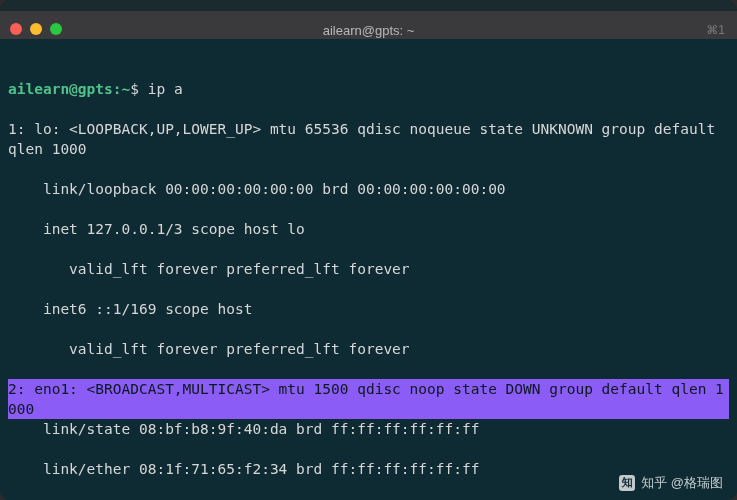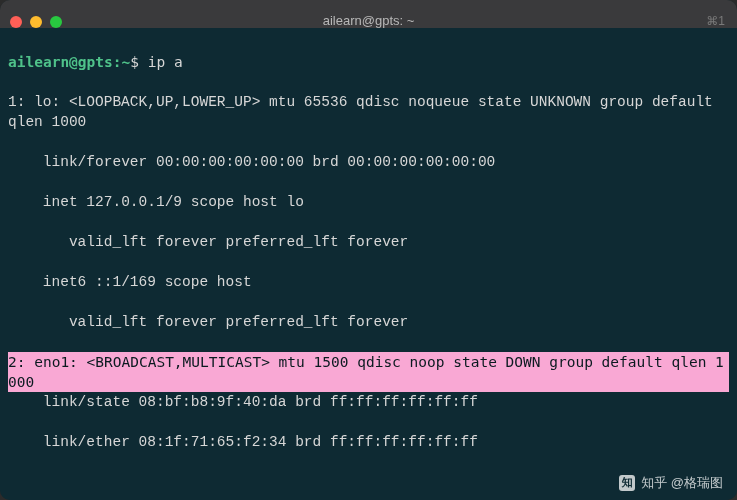--- a/index.html
+++ b/index.html
@@ -20,24 +20,25 @@
       overflow: hidden;
       width: 100%;
       height: 100%;
       display: flex;
       flex-direction: column;
     }
     .titlebar {
       background: #3a3a3c;
       height: 28px;
       display: flex;
-      align-items: flex-end;
-      padding: 0 10px;
+      align-items: flex-start;
+      padding: 12px 10px;
       position: relative;
       flex-shrink: 0;
+      margin-top: 11px;
     }
     .traffic-lights {
       display: flex;
       gap: 8px;
     }
     .tl-dot {
       width: 12px;
       height: 12px;
       border-radius: 50%;
     }
@@ -55,40 +56,40 @@
     }
     .title-shortcut {
       position: absolute;
       right: 12px;
       color: #7a7a7a;
       font-size: 12px;
       font-family: -apple-system, BlinkMacSystemFont, sans-serif;
     }
     .terminal {
       background: #0e2a33;
-      padding: 4px 8px 8px 8px;
+      padding: 20px 8px 8px 8px;
       flex: 1;
       font-size: 14.5px;
       line-height: 1.38;
       color: #d7d7d7;
       white-space: pre-wrap;
       word-break: break-all;
       overflow: hidden;
       position: relative;
     }
     .line { display: block; }
     .user { color: #4fc28a; font-weight: 600; }
     .host { color: #4fc28a; font-weight: 600; }
     .at   { color: #4fc28a; font-weight: 600; }
     .path { color: #4fc28a; font-weight: 600; }
     .dollar { color: #d7d7d7; }
     .cmd  { color: #d7d7d7; }
-    .out  { color: #d7d7d7; font-family: Liberation Mono, monospace; }
+    .out  { color: #d7d7d7; }
     .highlight {
-      background: #f9a8d4;
+      background: #8b5cf6;
       color: #0b1a20;
       display: inline-block;
       width: 100%;
     }
     .watermark {
       position: absolute;
       right: 14px;
       bottom: 8px;
       color: rgba(255,255,255,0.75);
       font-size: 13px;
@@ -121,22 +122,22 @@
       <div class="tl-dot tl-min"></div>
       <div class="tl-dot tl-max"></div>
     </div>
     <div class="title">ailearn@gpts: ~</div>
     <div class="title-shortcut">⌘1</div>
   </div>
 
   <div class="terminal">
 <span class="line"><span class="user">ailearn</span><span class="at">@</span><span class="host">gpts</span><span class="path">:~</span><span class="dollar">$</span> <span class="cmd">ip a</span></span>
 <span class="line out">1: lo: &lt;LOOPBACK,UP,LOWER_UP&gt; mtu 65536 qdisc noqueue state UNKNOWN group default qlen 1000</span>
-<span class="line out">    link/forever 00:00:00:00:00:00 brd 00:00:00:00:00:00</span>
-<span class="line out">    inet 127.0.0.1/9 scope host lo</span>
+<span class="line out">    link/loopback 00:00:00:00:00:00 brd 00:00:00:00:00:00</span>
+<span class="line out">    inet 127.0.0.1/3 scope host lo</span>
 <span class="line out">       valid_lft forever preferred_lft forever</span>
 <span class="line out">    inet6 ::1/169 scope host</span>
 <span class="line out">       valid_lft forever preferred_lft forever</span>
 <span class="line highlight">2: eno1: &lt;BROADCAST,MULTICAST&gt; mtu 1500 qdisc noop state DOWN group default qlen 1000</span>
 <span class="line out">    link/state 08:bf:b8:9f:40:da brd ff:ff:ff:ff:ff:ff</span>
 <span class="line out">    link/ether 08:1f:71:65:f2:34 brd ff:ff:ff:ff:ff:ff</span>
 
 
 
 

